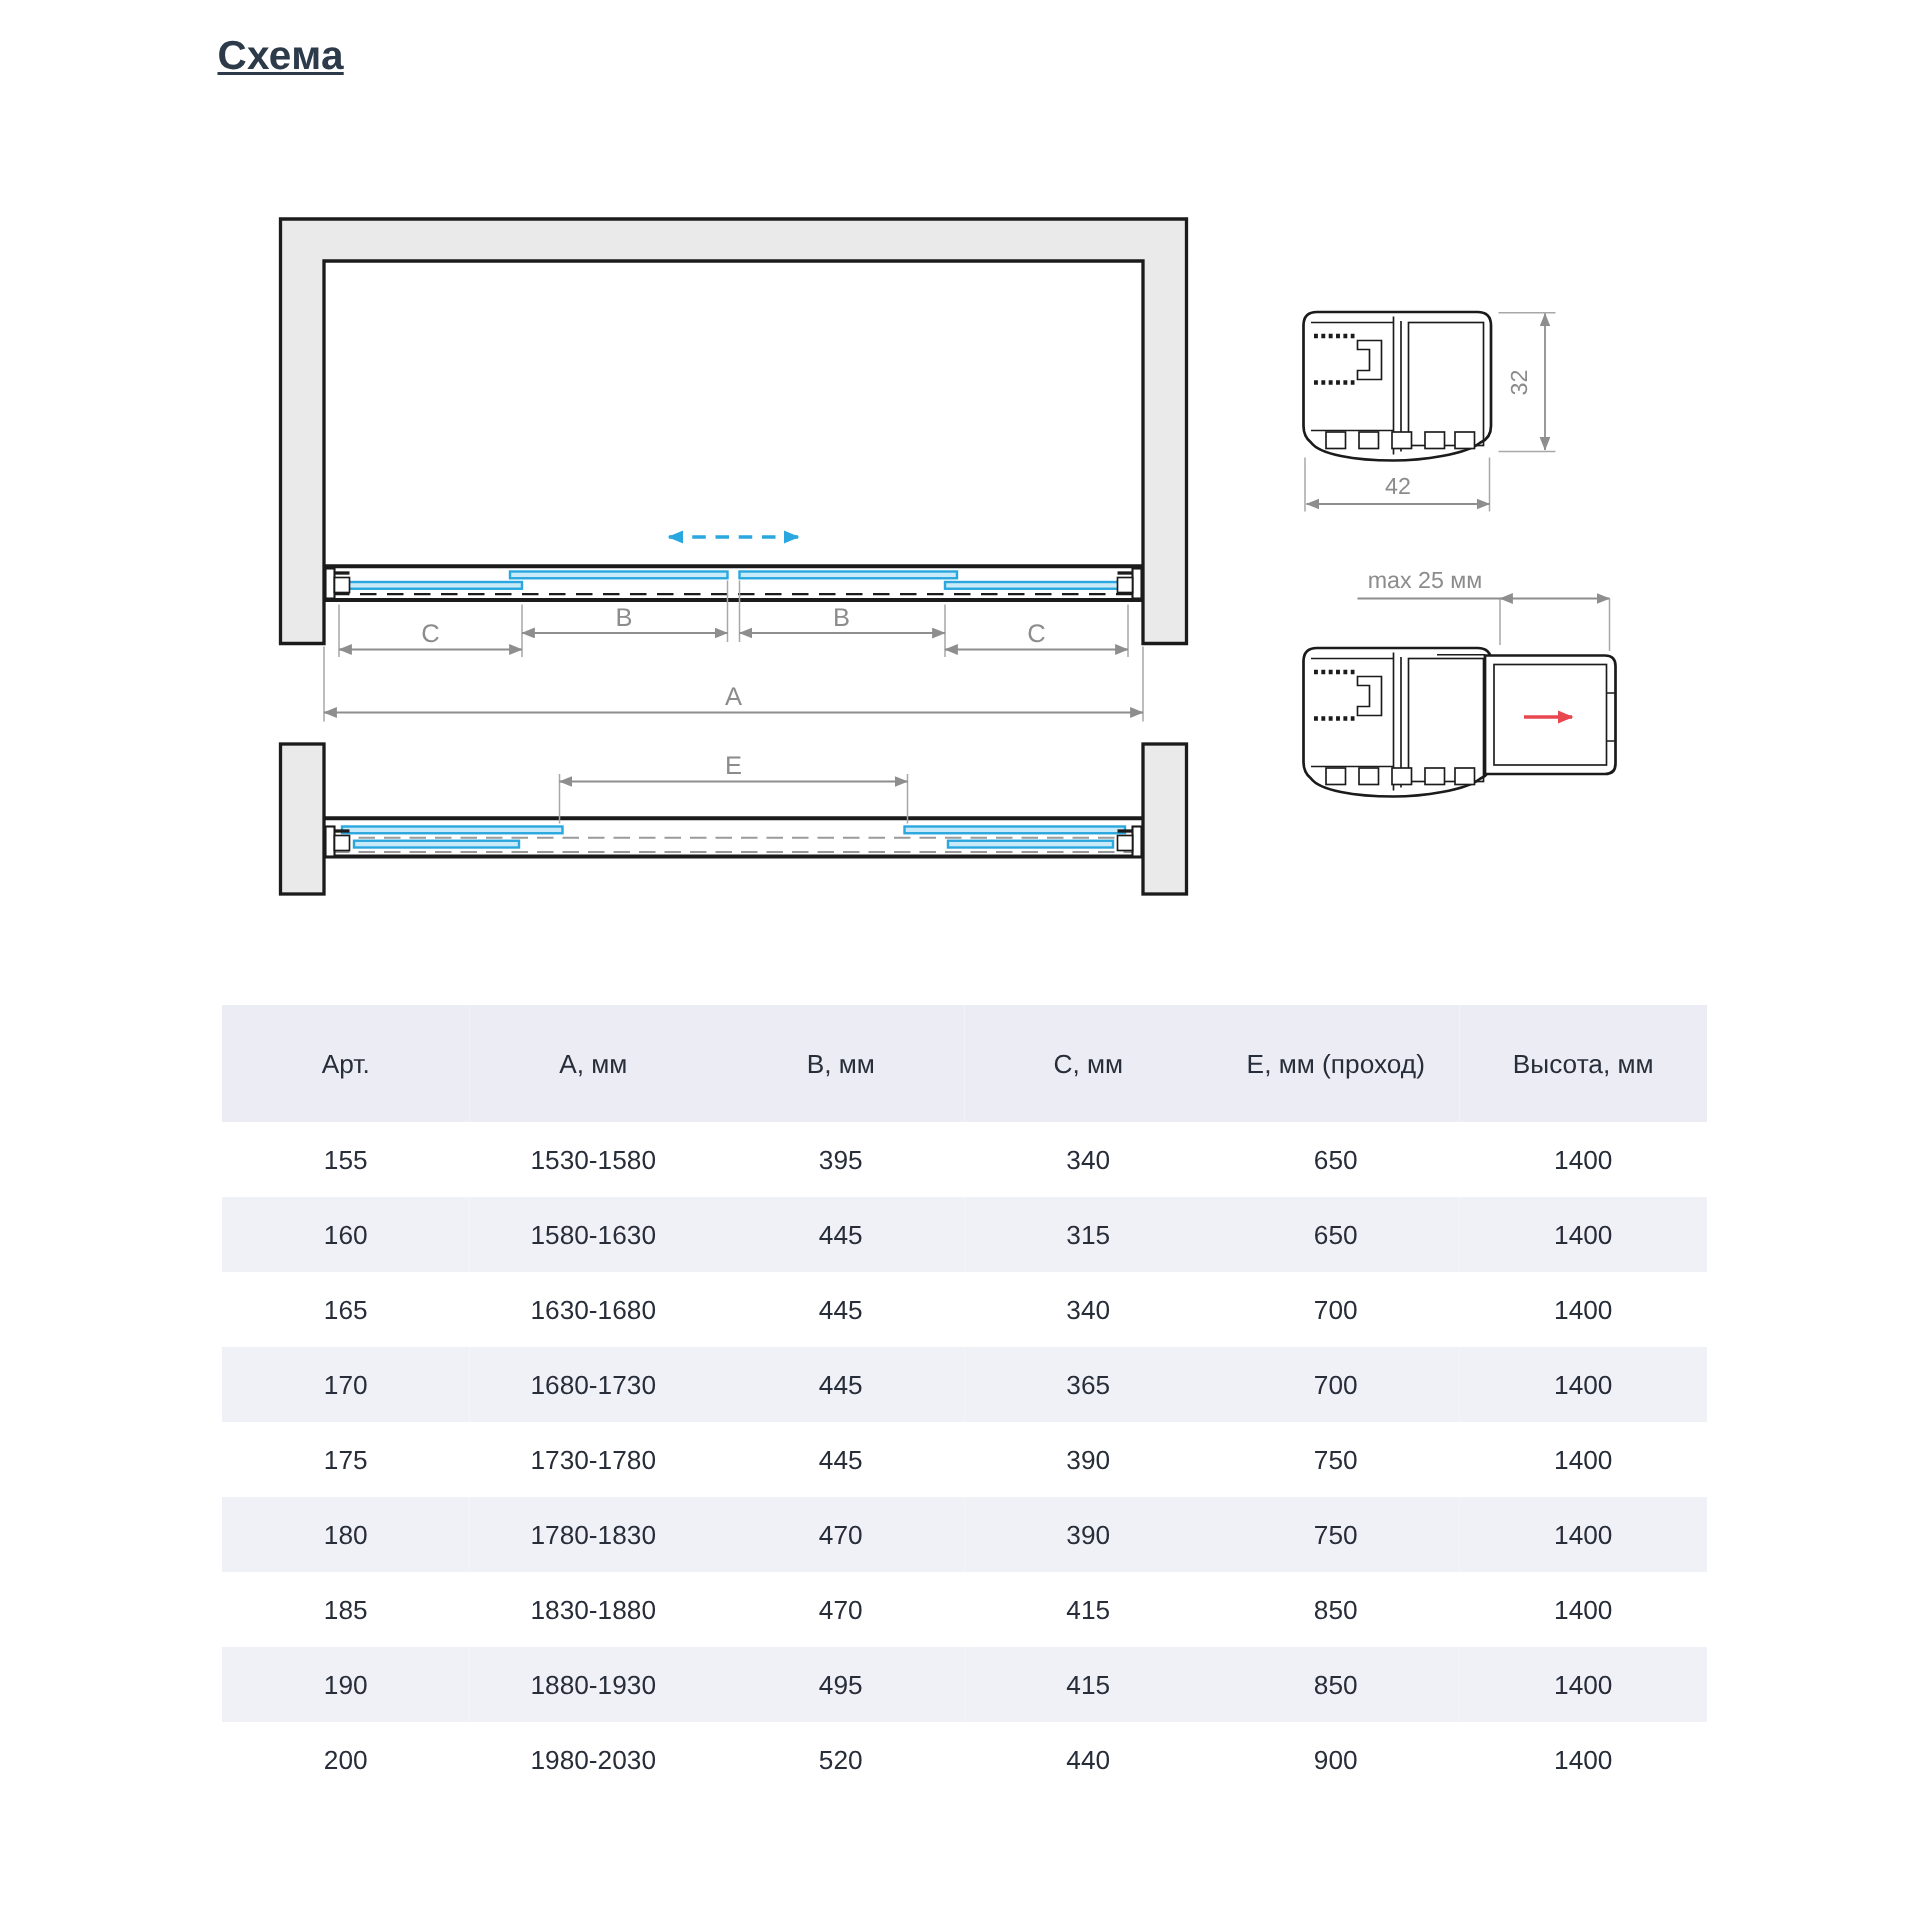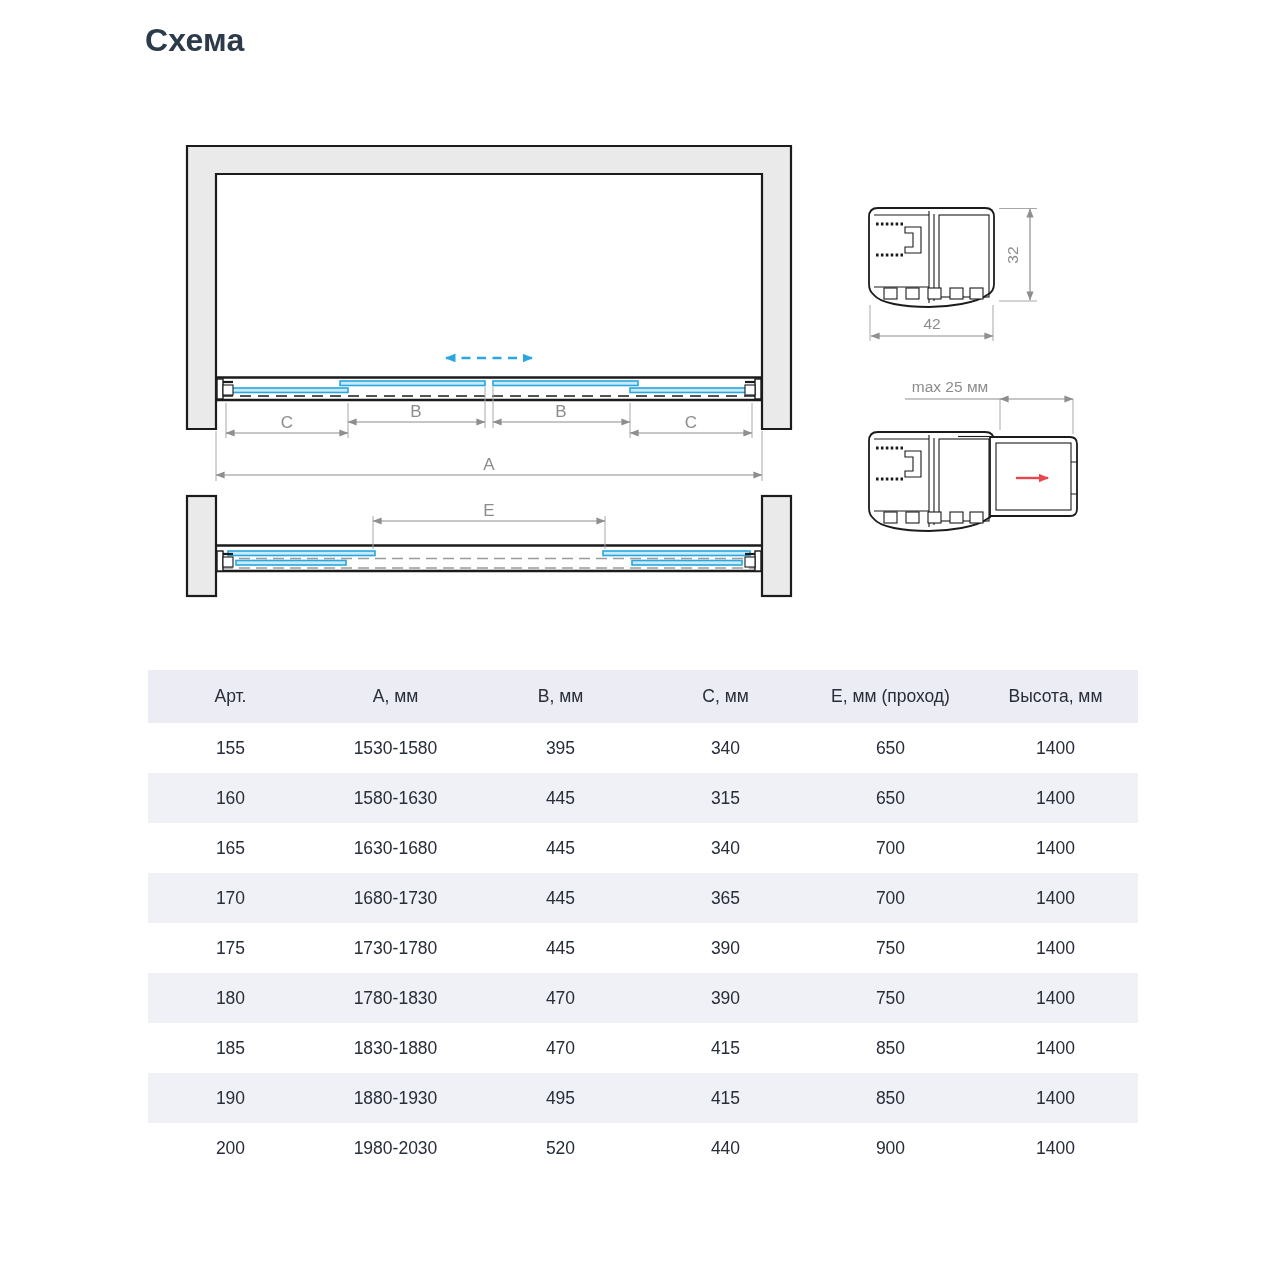--- a/index.html
+++ b/index.html
@@ -3,22 +3,23 @@
 <meta charset="utf-8">
 <style>
   * { box-sizing: border-box; }
   html,body { margin:0; padding:0; }
   body {
     width:1278px; height:1279px; background:#ffffff; overflow:hidden;
     position:relative; font-family:"Liberation Sans", sans-serif;
   }
   .page-title {
     position:absolute; left:145px; top:22px; margin:0;
-    font-size:32px; font-weight:700; letter-spacing:.2px;
+    font-size:27px; font-weight:700; letter-spacing:.2px;
     color:var(--title-color,#2C3A4A);
+    text-decoration:underline;
   }
   svg.diagram { position:absolute; left:0; top:0; }
 
   
   .wall  { fill:var(--wall-fill,#EAEAEB); stroke:var(--line-dark,#1B1B1B); stroke-width:2.2; }
   .ln    { stroke:var(--line-dark,#1B1B1B); fill:none; stroke-width:1.6; }
   .lnw   { stroke:var(--line-dark,#1B1B1B); fill:#ffffff; stroke-width:1.4; }
   .thin  { stroke-width:1.1; }
   .rail  { stroke:var(--line-dark,#1B1B1B); stroke-width:2.6; fill:none; }
   .dashb { stroke:var(--line-dark,#1B1B1B); stroke-width:1.5; stroke-dasharray:11 7; fill:none; }
@@ -35,21 +36,21 @@
   .mC { fill:var(--accent,#2AA7DE); }
   .mR { fill:var(--arrow-red,#E8474F); }
 
   
   .spec-table {
     position:absolute; left:148px; top:670px; width:990px;
     border-collapse:collapse; table-layout:fixed;
     font-size:17.5px; color:var(--text-dark,#272D39);
   }
   .spec-table th {
-    height:53px; font-weight:500; text-align:center;
+    height:78px; font-weight:500; text-align:center;
     background:var(--table-header-bg,#ECEDF4);
   }
   .spec-table td { height:50px; text-align:center; font-weight:400; }
   .spec-table tbody tr:nth-child(even) td { background:var(--table-stripe-bg,#F0F1F7); }
 </style>
 </head>
 <body>
 
 <h1 class="page-title">Схема</h1>
 

